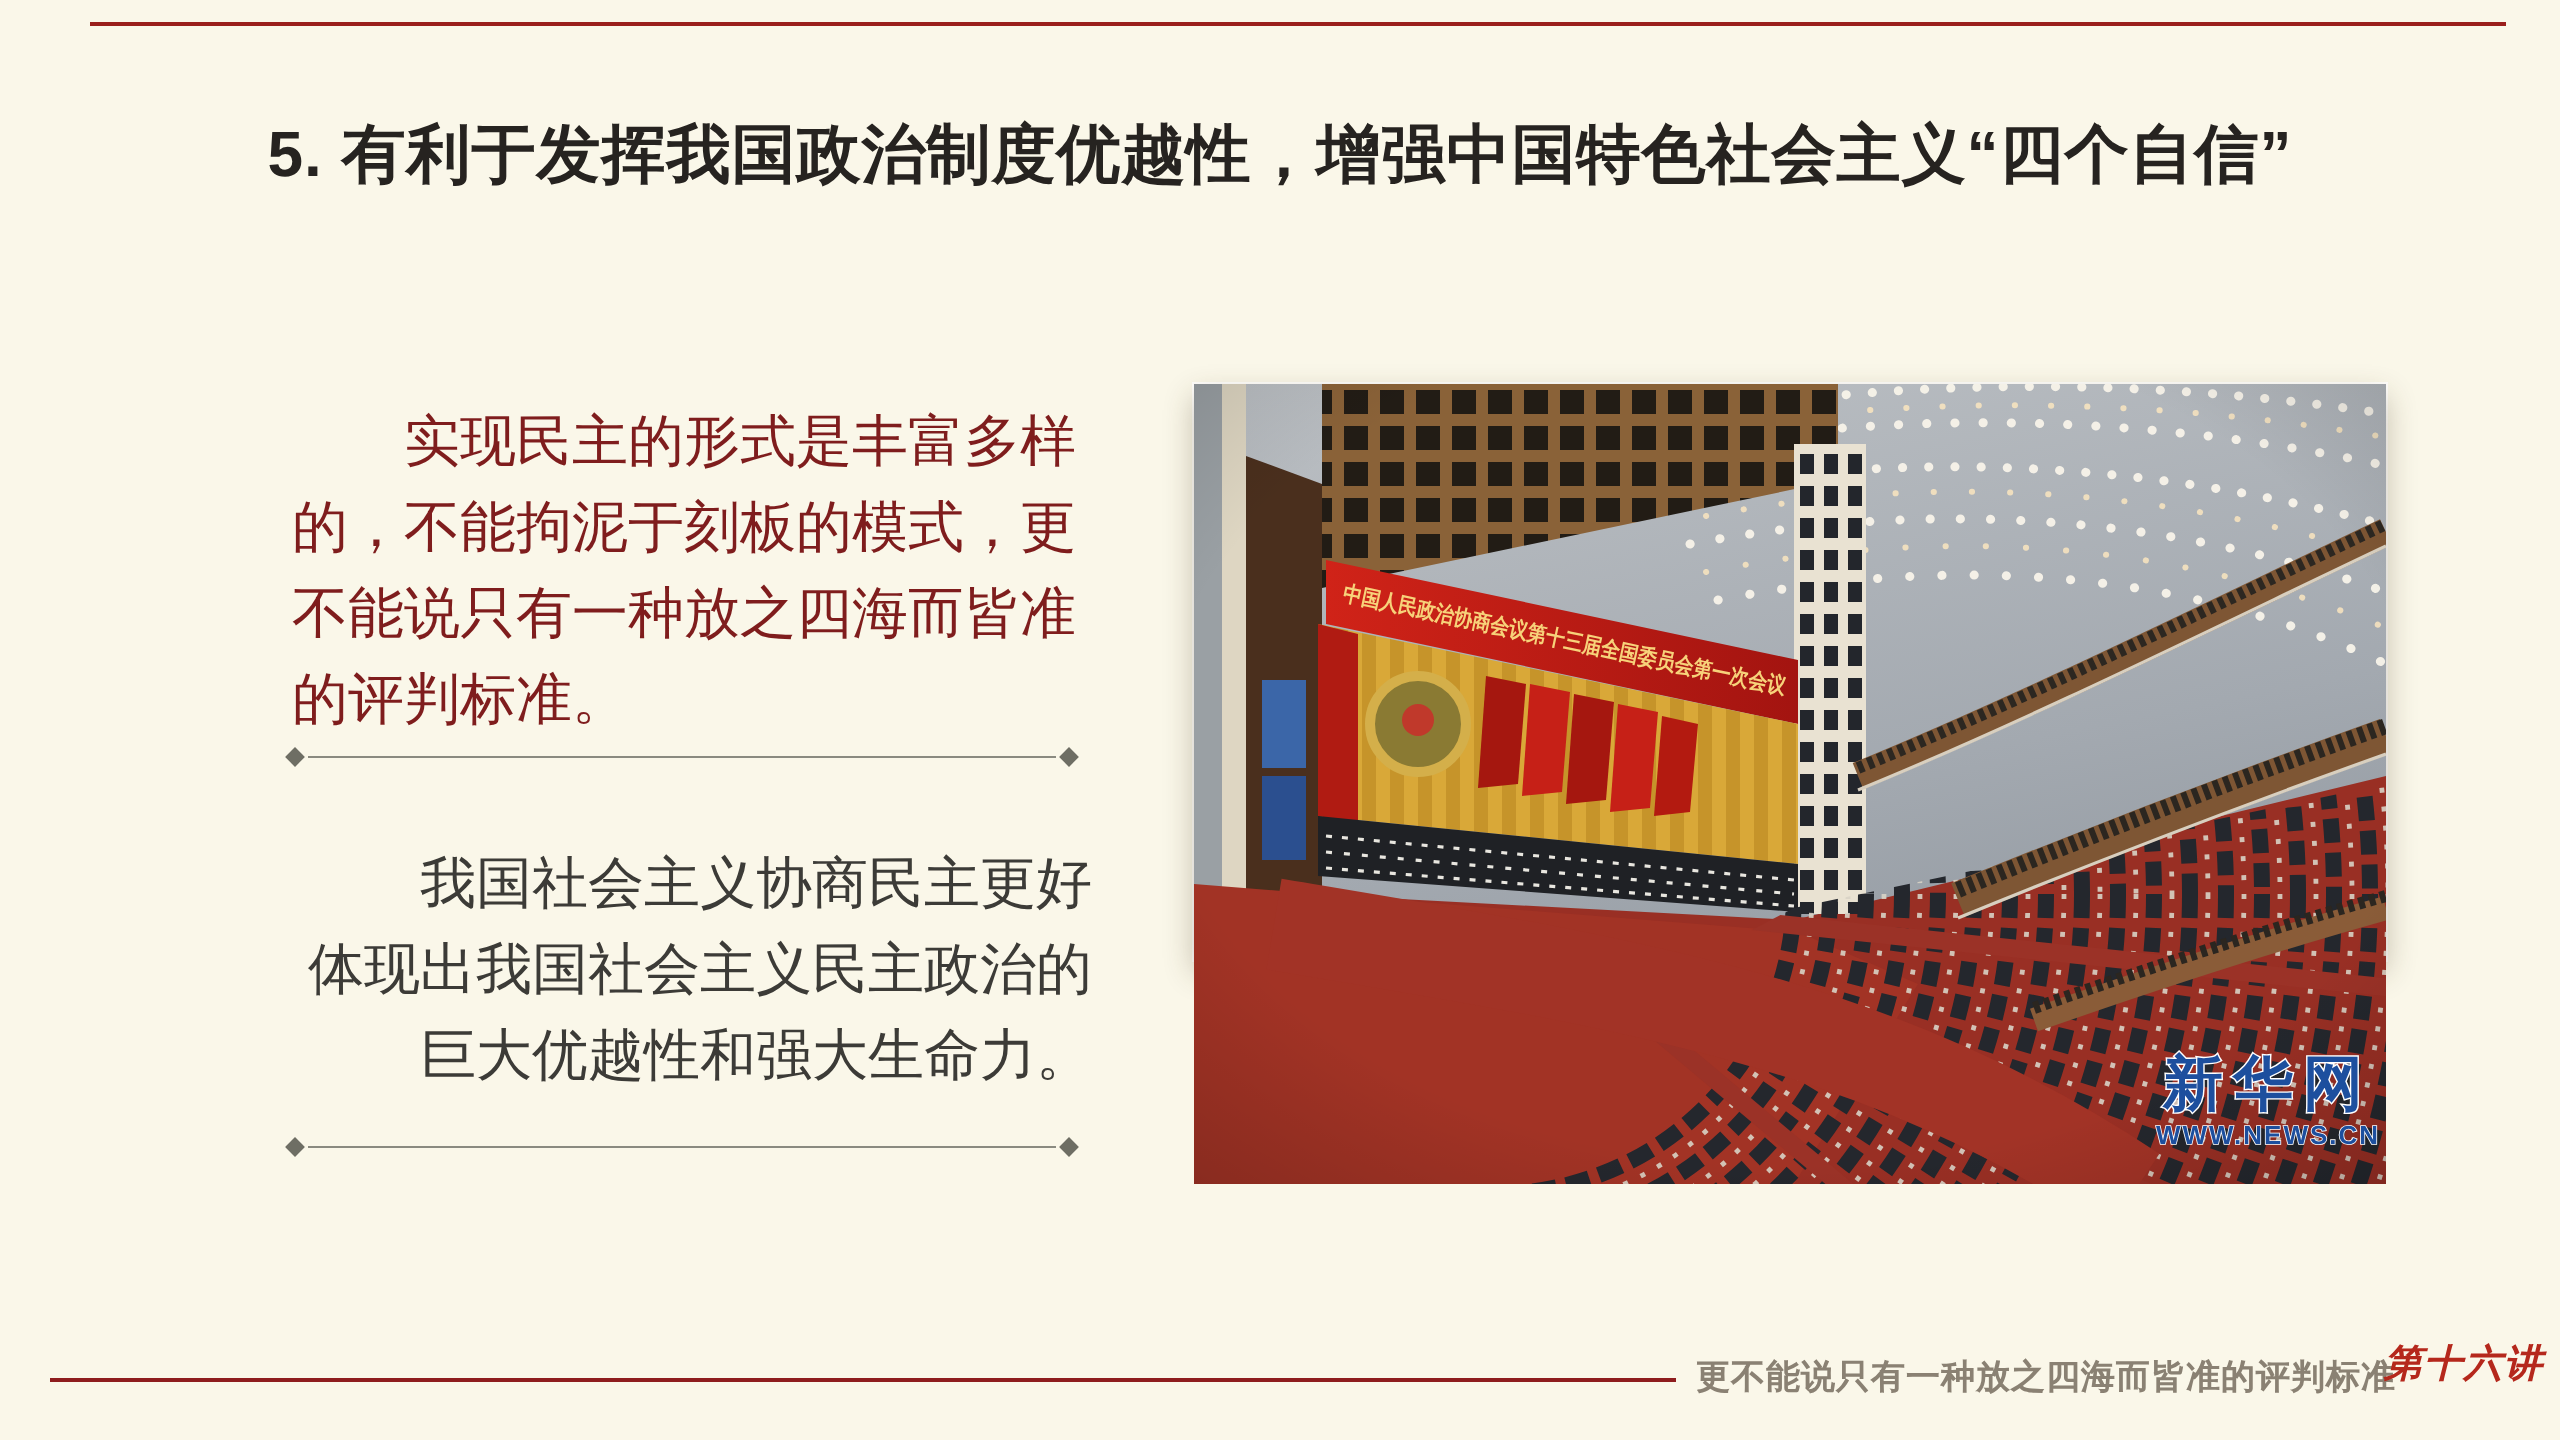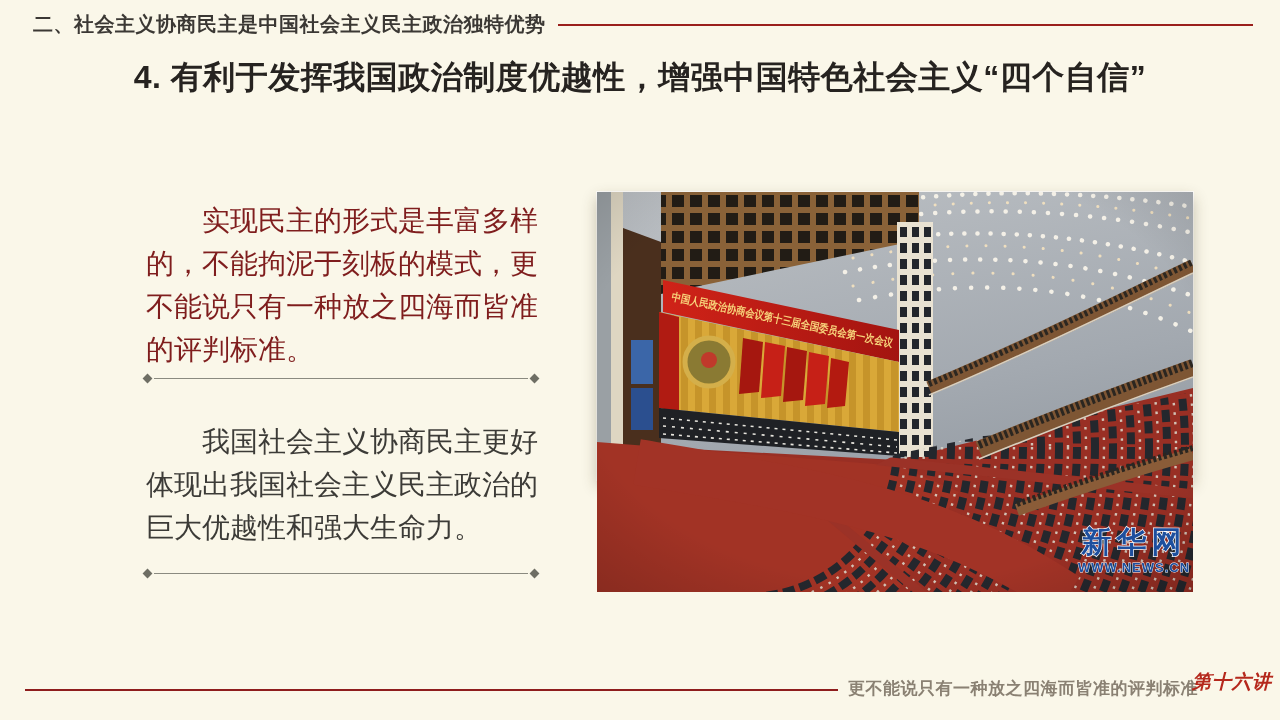--- a/index.html
+++ b/index.html
@@ -20,21 +20,21 @@
     position:absolute;left:0;top:56px;width:1280px;text-align:center;
     font-size:32px;font-weight:bold;color:#262320;letter-spacing:0.5px;
   }
   
   .body-text{
     position:absolute;left:146px;top:199px;width:400px;
     font-size:28px;line-height:43px;color:#7f1d1d;
   }
   .body-text p{margin:0;text-indent:2em;}
   .para-2{position:absolute;left:146px;top:420px;width:400px;
-    font-size:28px;line-height:43px;color:#3C3B37;}
+    font-size:28px;line-height:43px;color:#3C3B37;text-align:right;}
   .para-2 p{margin:0;text-indent:2em;}
   
   .divider{position:absolute;left:144px;width:394px;height:9px;display:flex;align-items:center;}
   .divider-1{top:374px;}
   .divider-2{top:569px;}
   .diamond{width:7px;height:7px;background:#6E6E64;transform:rotate(45deg);flex:0 0 auto;}
   .div-line{flex:1;height:1px;background:#8A8A80;margin:0 3px;}
   
   .photo{
     position:absolute;left:597px;top:192px;width:596px;height:288px;
@@ -49,25 +49,24 @@
     position:absolute;left:1170px;top:669px;font-size:19px;color:#B5281C;
     font-family:"DejaVu Serif",serif;font-style:italic;font-weight:bold;letter-spacing:1px;margin-left:22px;
   }
 </style>
 </head>
 <body>
 
 <div class="slide">
 
   <div class="header">
-    <span class="header-text">二、社会主义协商民主是中国社会主义民主政治独特优势</span>
     <span class="header-line"></span>
   </div>
 
-  <div class="title">4. 有利于发挥我国政治制度优越性，增强中国特色社会主义“四个自信”</div>
+  <div class="title">5. 有利于发挥我国政治制度优越性，增强中国特色社会主义“四个自信”</div>
 
   <div class="body-text">
     <p>实现民主的形式是丰富多样的，不能拘泥于刻板的模式，更不能说只有一种放之四海而皆准的评判标准。</p>
   </div>
 
   <div class="divider divider-1">
     <span class="diamond"></span>
     <span class="div-line"></span>
     <span class="diamond"></span>
   </div>

